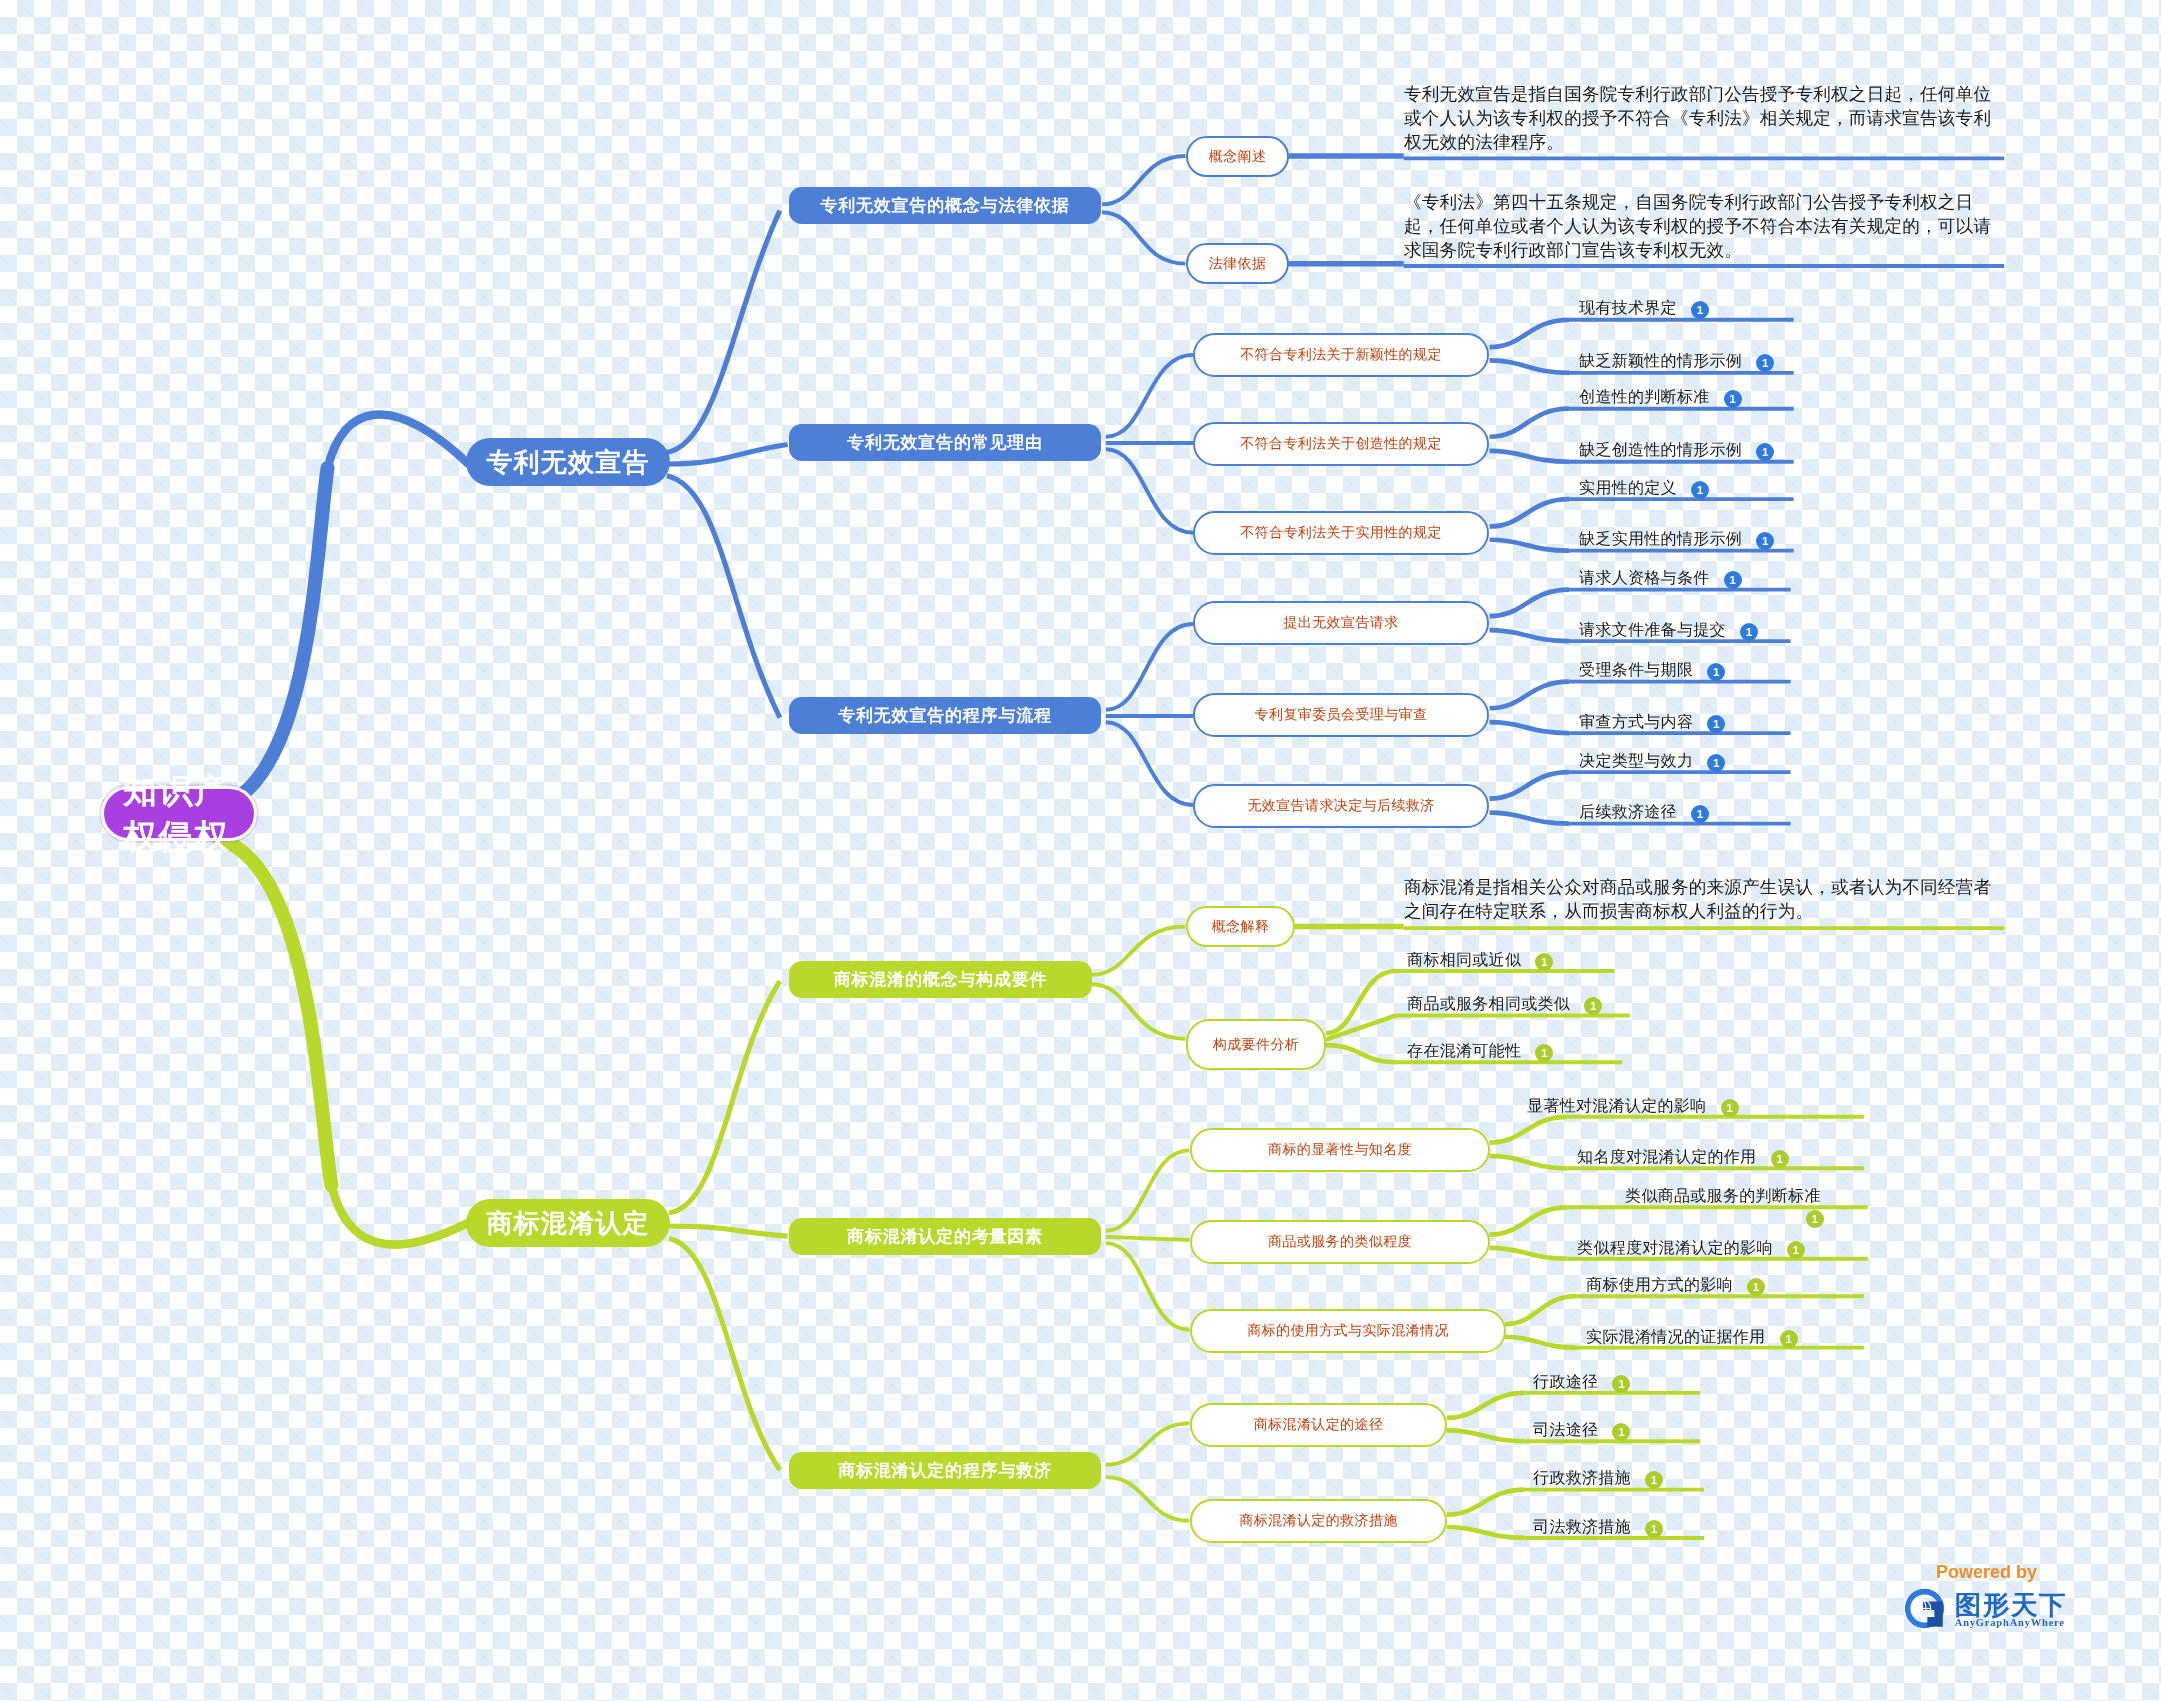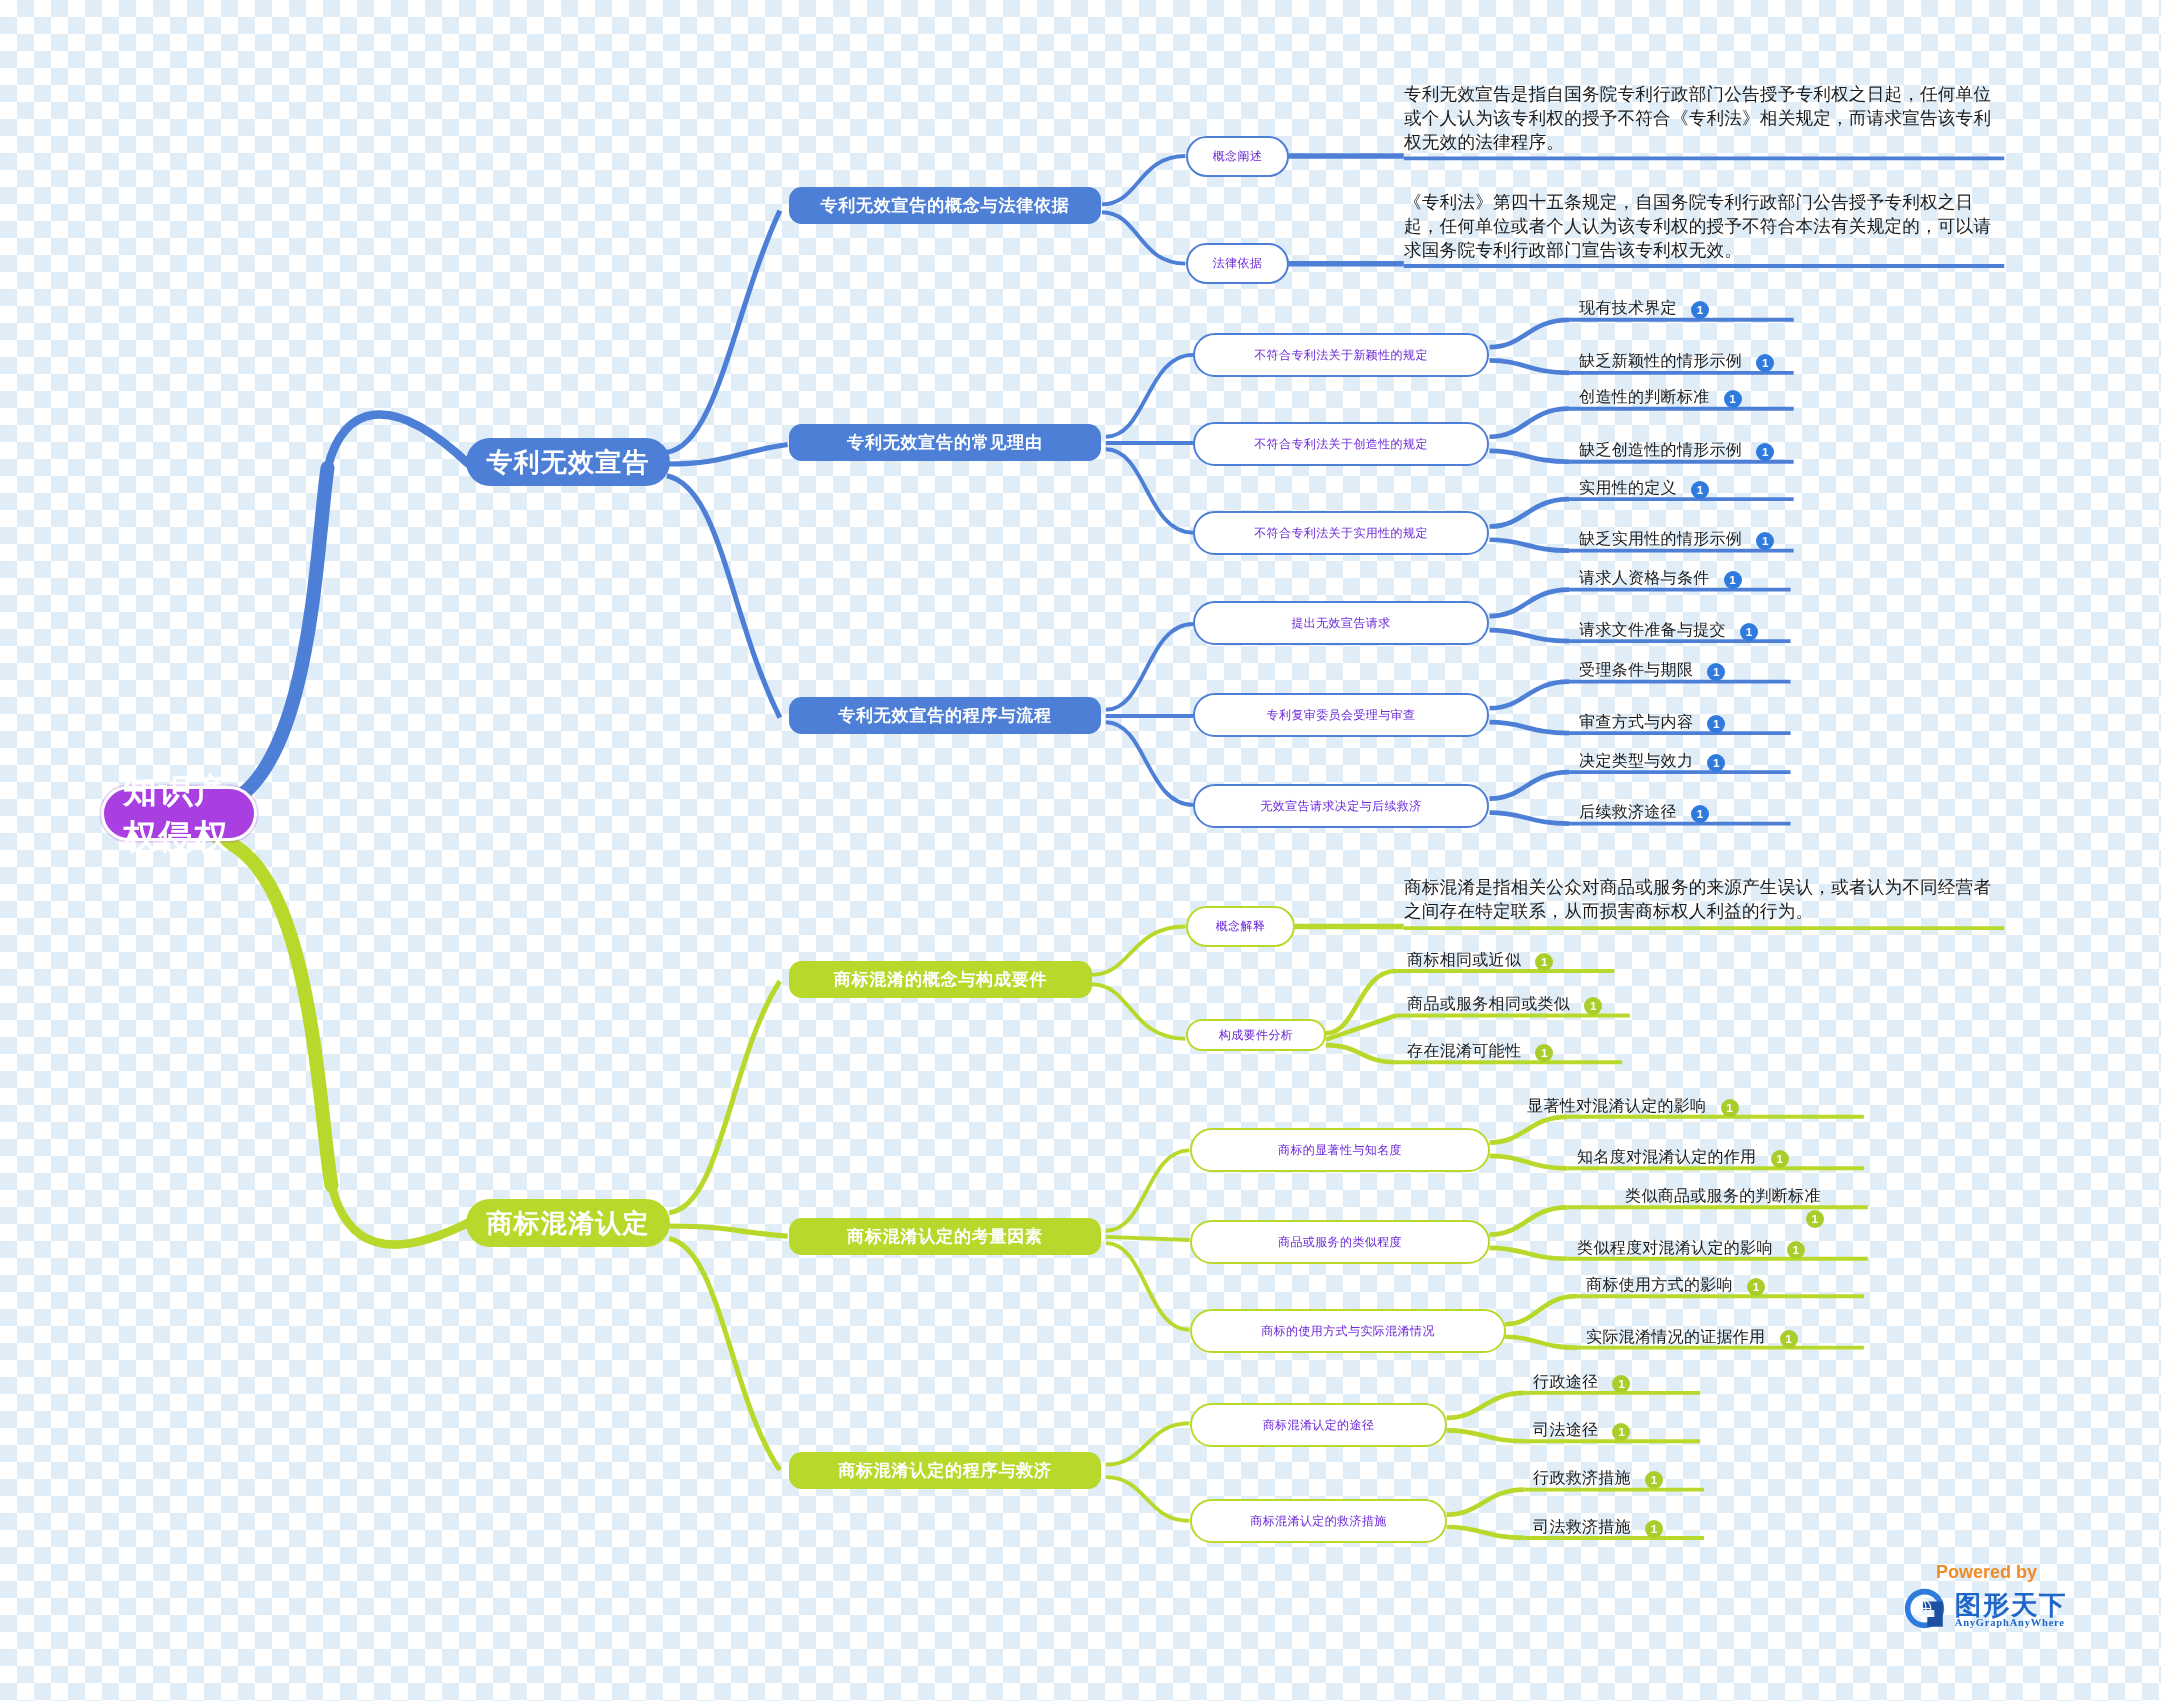--- a/index.html
+++ b/index.html
@@ -53,22 +53,22 @@
     letter-spacing: 0.8px;
     padding: 0 28px;
   }
   .sub.blue { background: #4d7fd6; }
   .sub.green { background: #b8d92c; }
 
   
   .pill {
     background: #ffffff;
     border-radius: 23.4px;
-    font-size: 12px;
-    color: #6d28d9;
+    font-size: 14px;
+    color: #c2410c;
     padding: 0 14px;
     letter-spacing: 0.4px;
   }
   .pill.blue { border: 2px solid #4d7fd6; }
   .pill.green { border: 2px solid #b8d92c; }
 
   
   .leaf { position: absolute; display: flex; align-items: flex-end; }
   .leaf .leaf-text {
     font-size: 16px;
@@ -275,21 +275,21 @@
   <div class="node pill blue" style="left:1193px; top:693px; width:296px; height:44px;">
     <span>专利复审委员会受理与审查</span>
   </div>
   <div class="node pill blue" style="left:1193px; top:784px; width:296px; height:44px;">
     <span>无效宣告请求决定与后续救济</span>
   </div>
 
   <div class="node pill green" style="left:1186px; top:906px; width:109px; height:41px;">
     <span>概念解释</span>
   </div>
-  <div class="node pill green" style="left:1186px; top:1019px; width:140px; height:32px;align-items:center;">
+  <div class="node pill green" style="left:1186px; top:1019px; width:140px; height:51px;align-items:center;">
     <span>构成要件分析</span>
   </div>
   <div class="node pill green" style="left:1190px; top:1128px; width:300px; height:44px;">
     <span>商标的显著性与知名度</span>
   </div>
   <div class="node pill green" style="left:1190px; top:1220px; width:300px; height:44px;">
     <span>商品或服务的类似程度</span>
   </div>
   <div class="node pill green" style="left:1190px; top:1309px; width:316px; height:44px;">
     <span>商标的使用方式与实际混淆情况</span>

